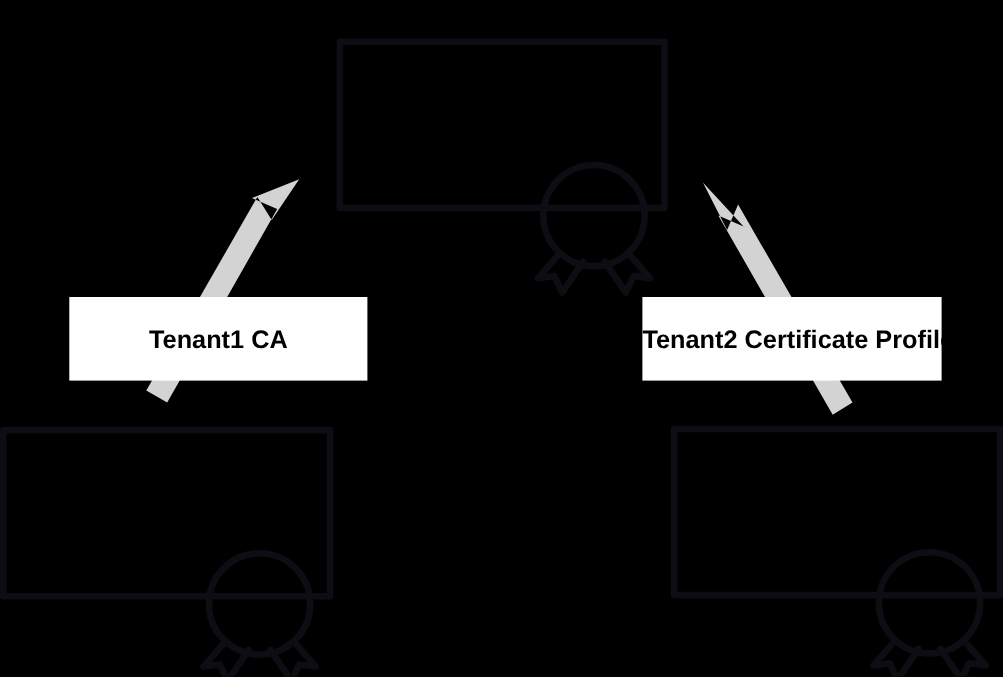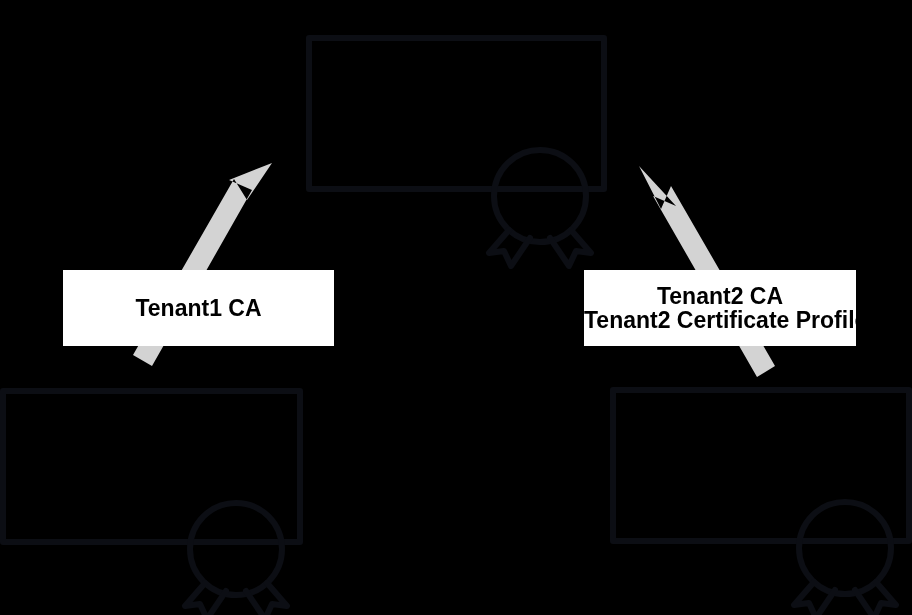--- a/index.html
+++ b/index.html
@@ -118,17 +118,16 @@
                L676 206
                Z" fill="#d3d3d3" stroke="none"></path>
     </g>
   </svg>
 
   <div class="label-box" id="label-tenant1">
     <span class="label-line">Tenant1 CA</span>
   </div>
 
   <div class="label-box" id="label-tenant2">
-    <span class="label-line">Tenant2 CA</span>
     <span class="label-line">Tenant2 Certificate Profile B</span>
   </div>
 
 </div>
 
 </body></html>

